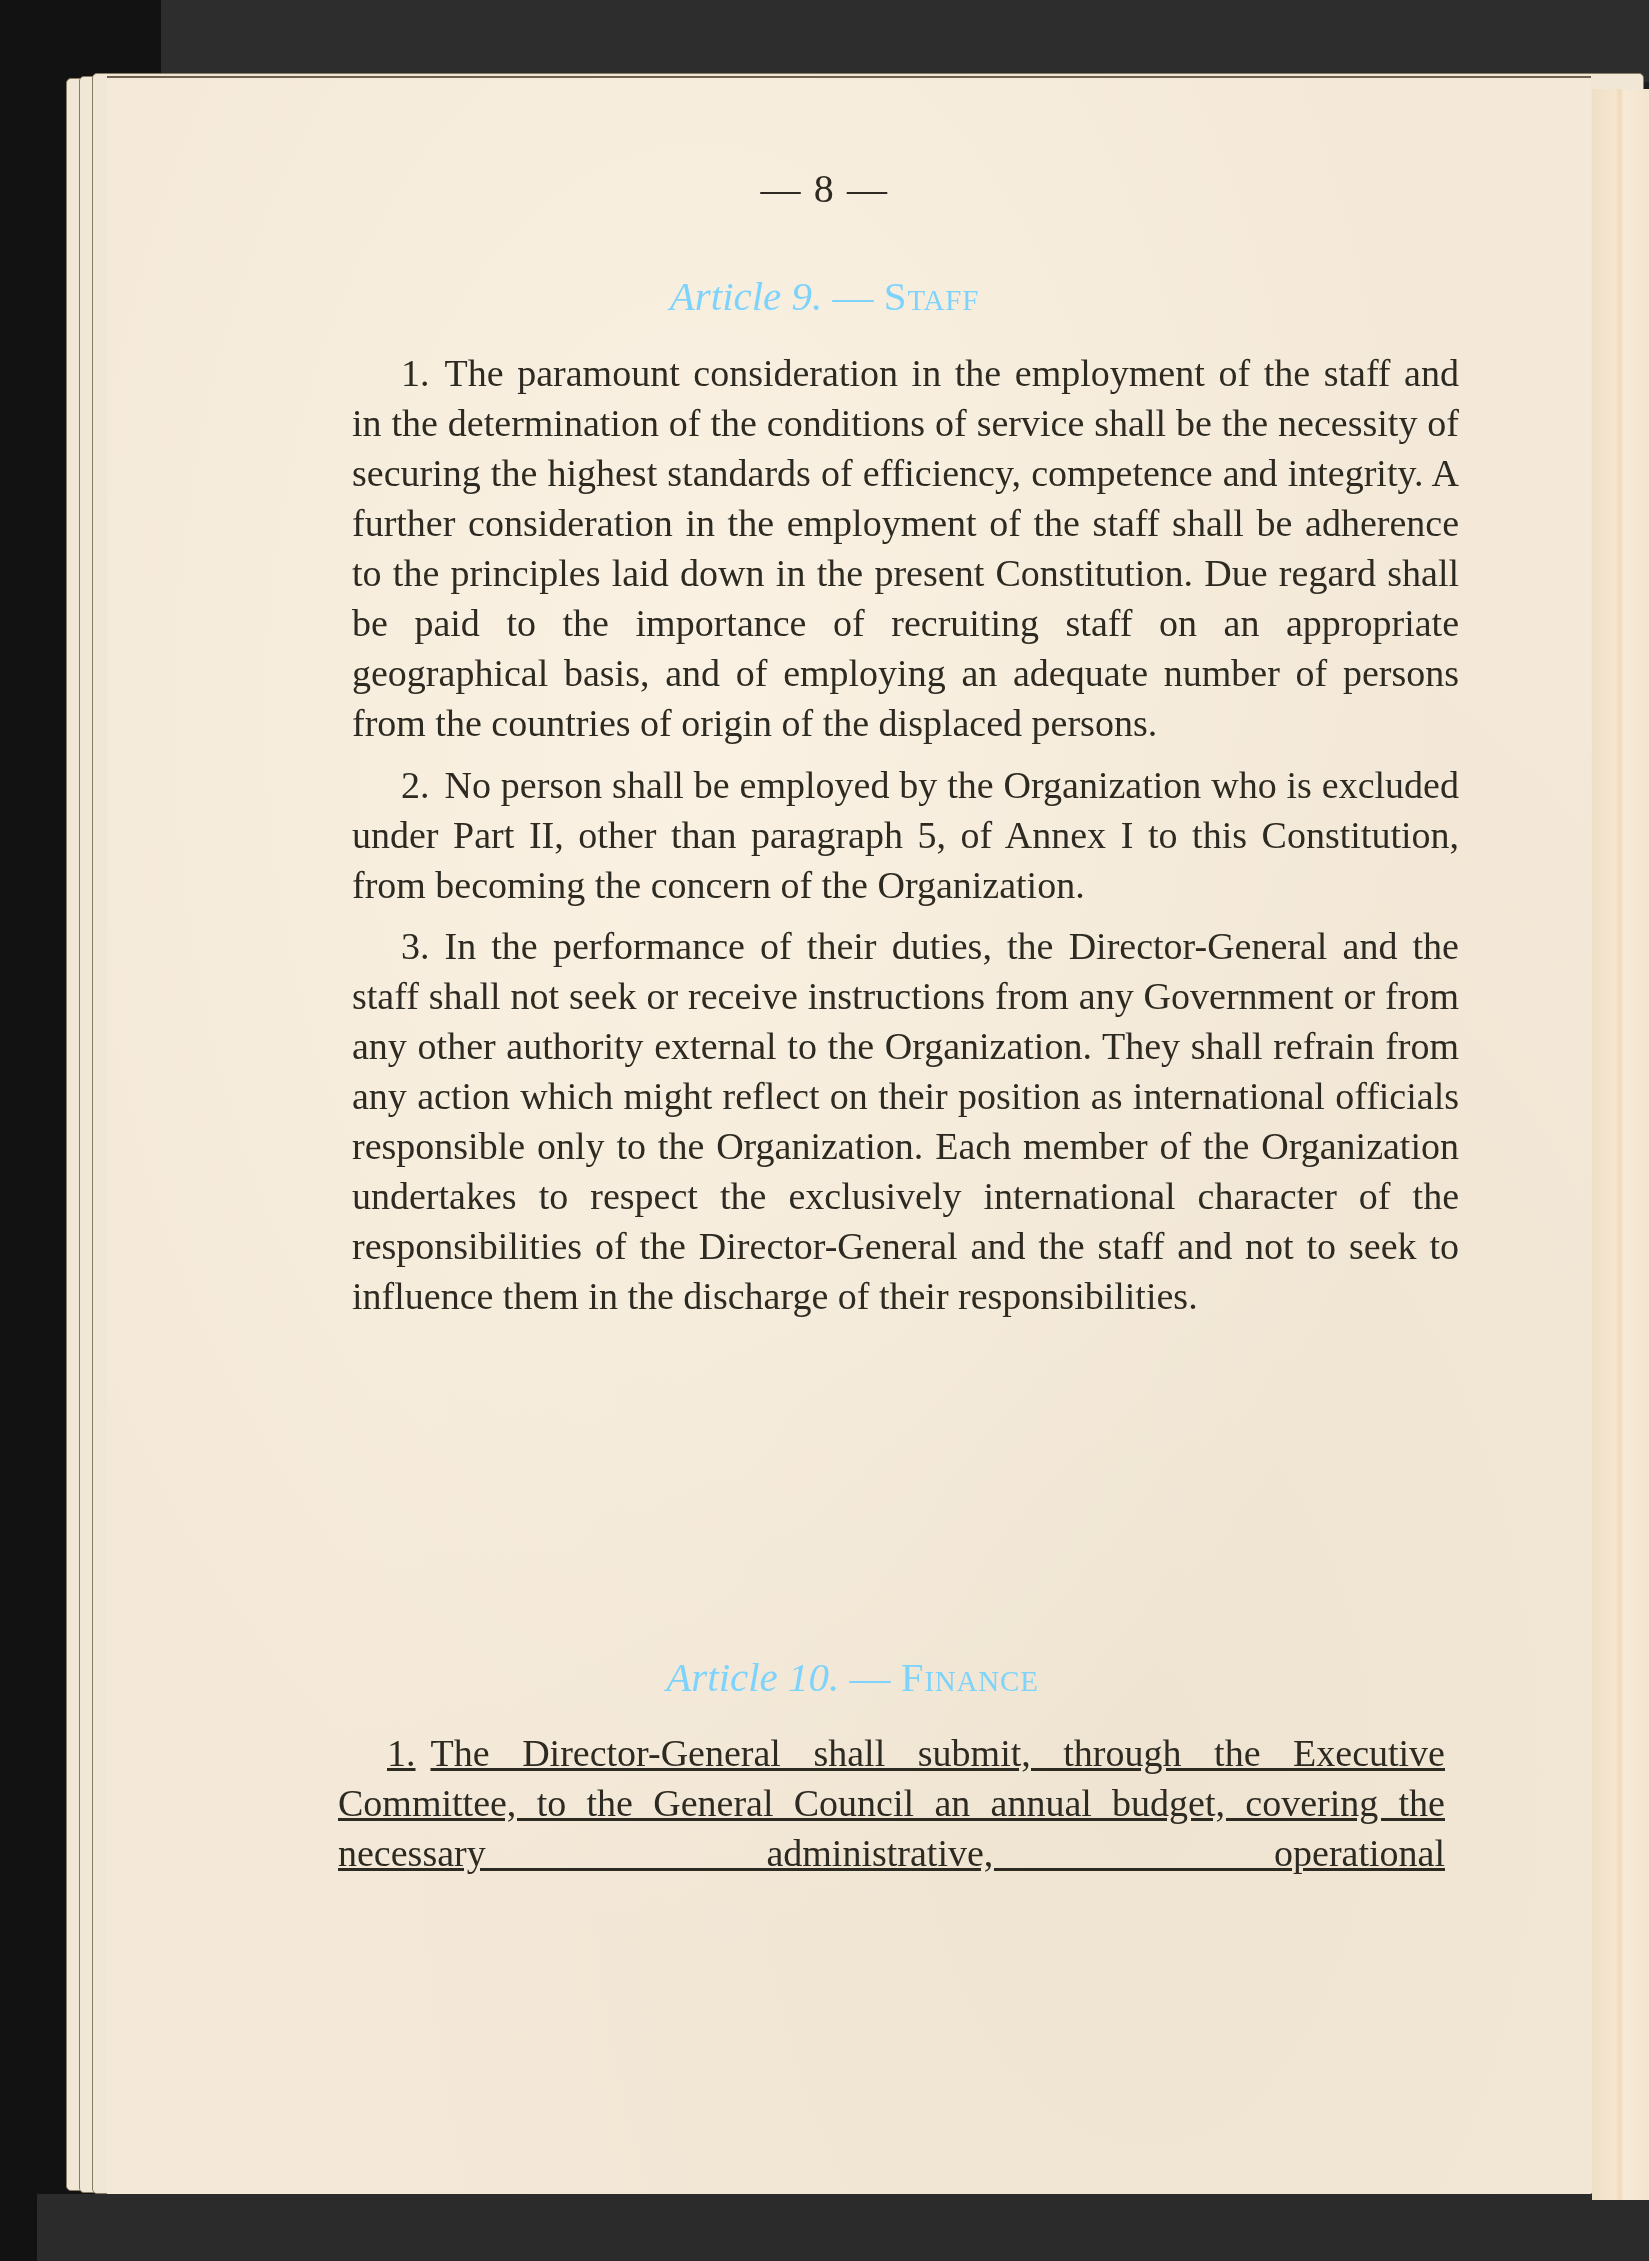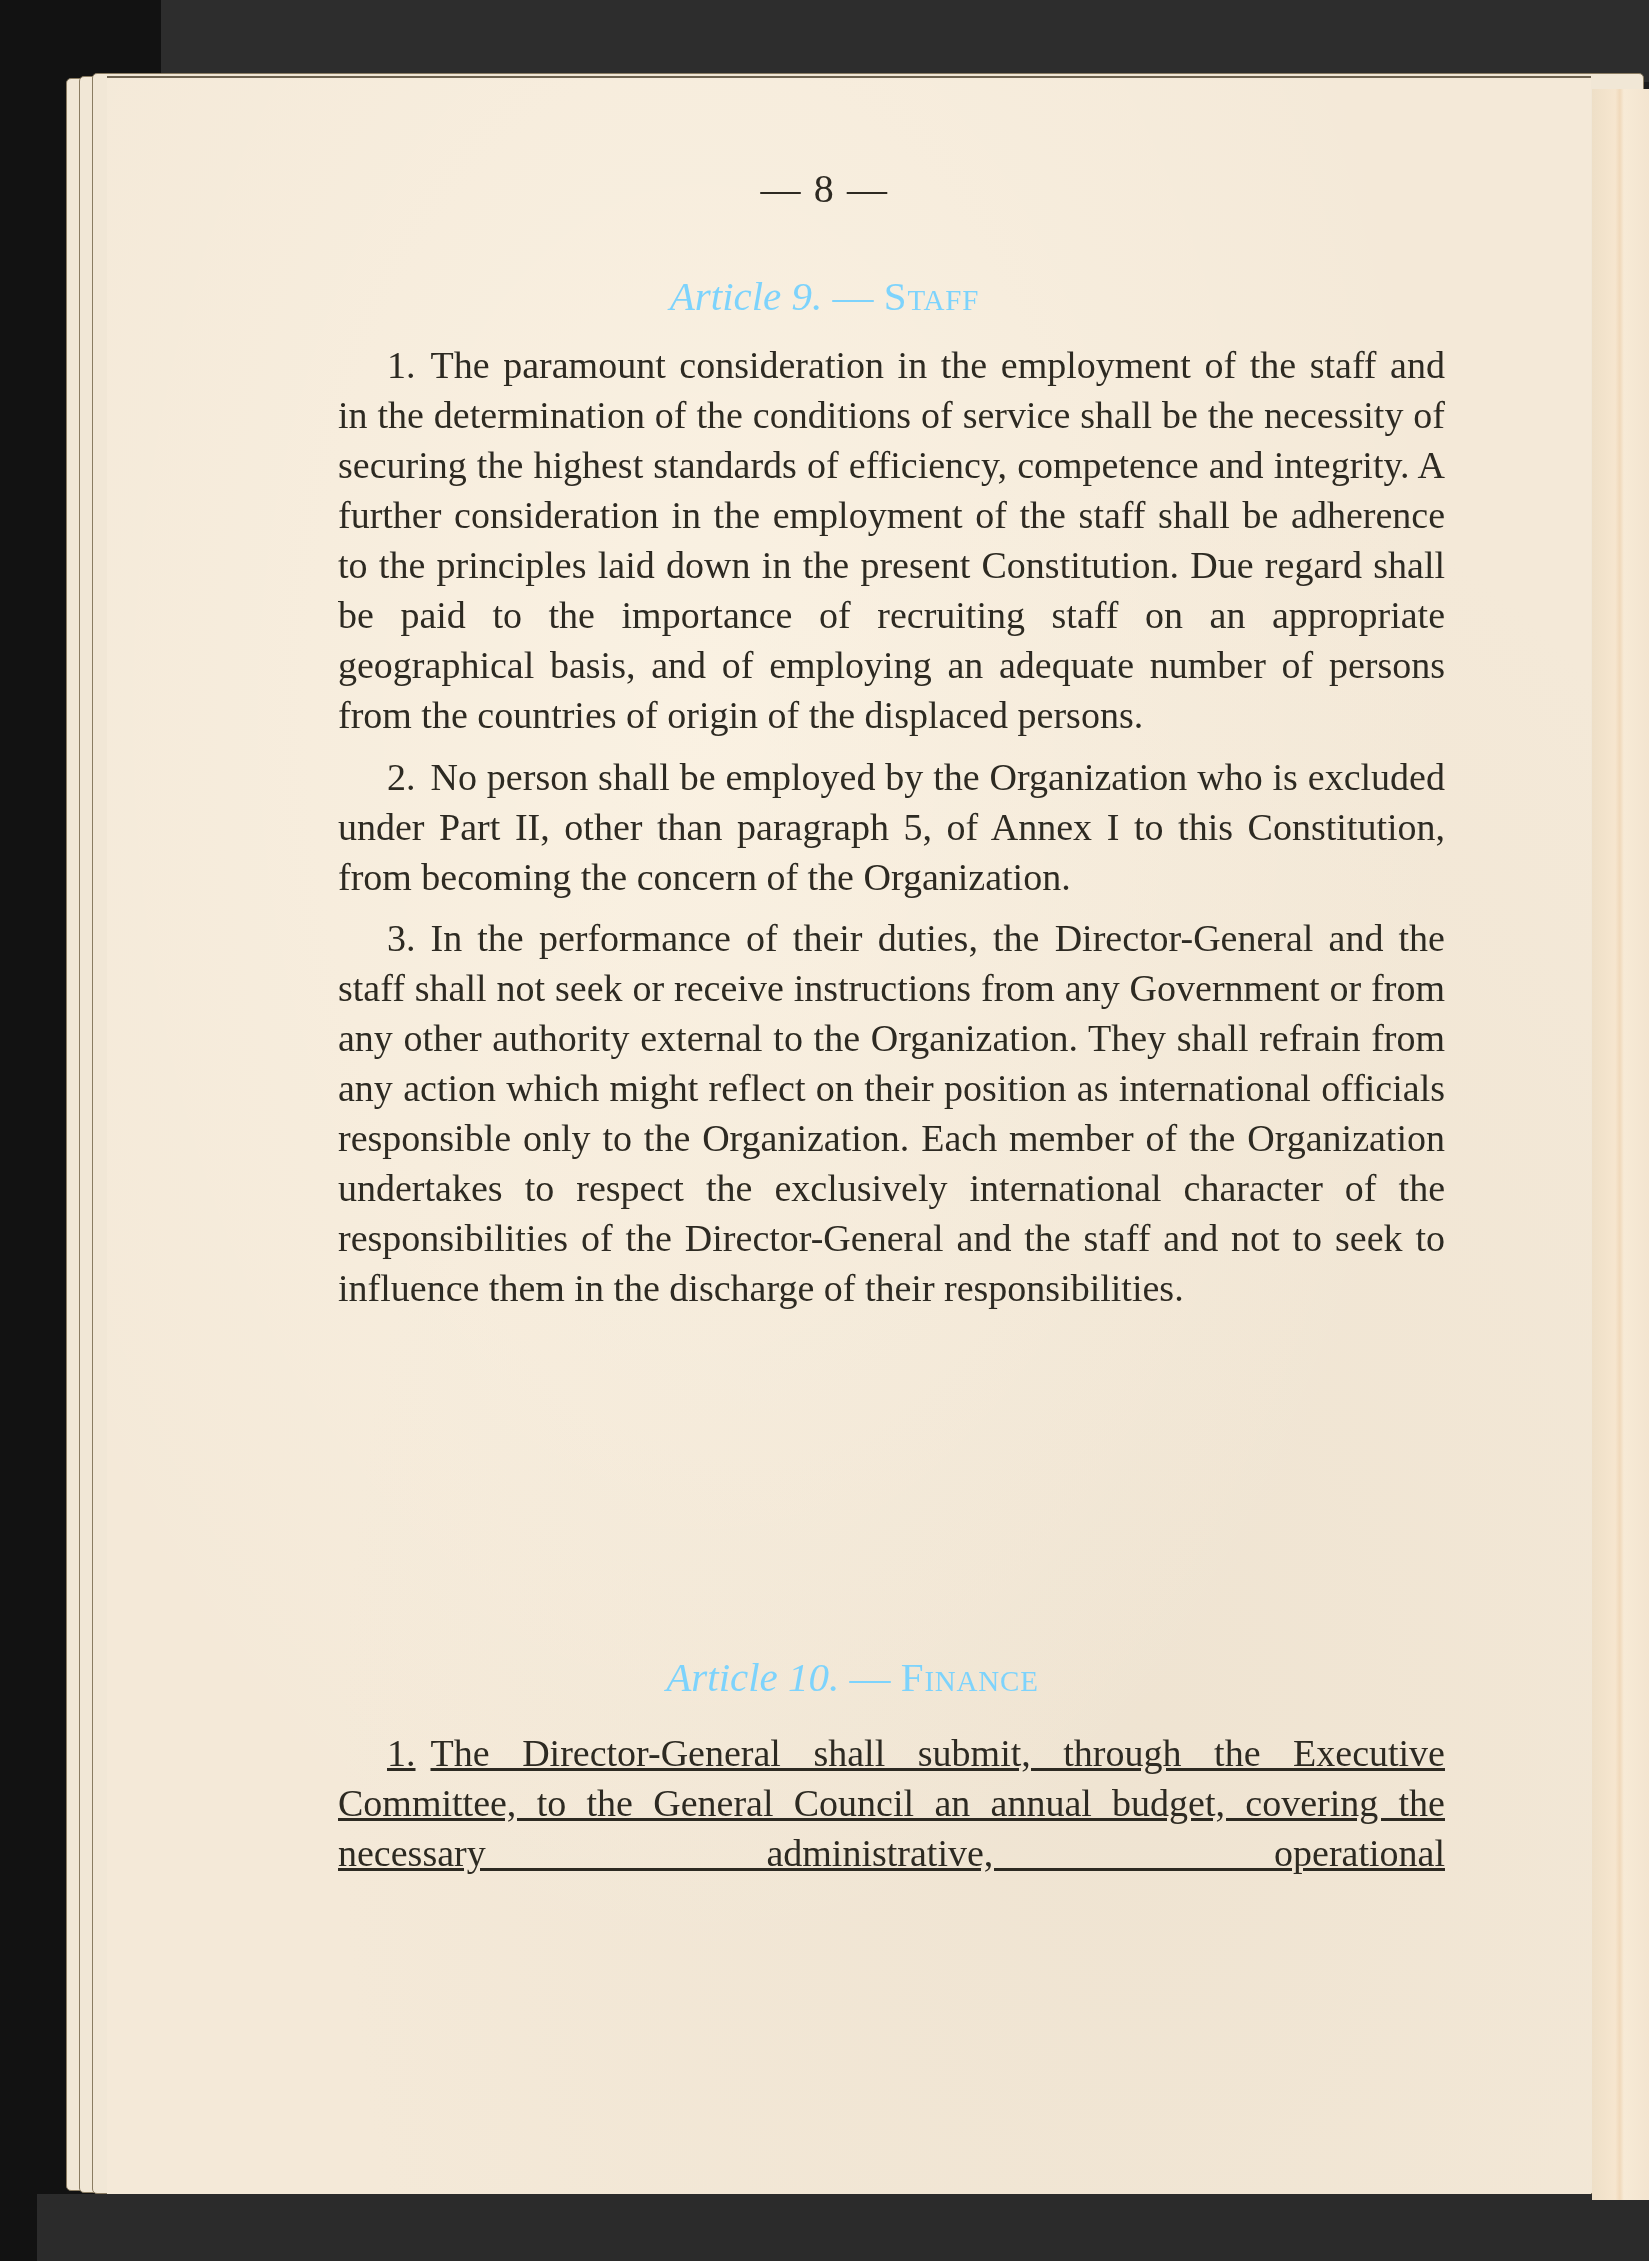--- a/index.html
+++ b/index.html
@@ -97,21 +97,21 @@
       letter-spacing: 0.8px;
     }
     .para {
       margin: 0 0 11.5px 0;
       text-indent: 49px;
     }
     .para .num {
       margin-right: 15px;
     }
     .h1 { top: 272px; }
-    .block-1 { top: 340px; }
+    .block-1 { top: 348px; margin-left: 14px; }
     .h2 { top: 1653px; margin-left: 28px; }
     .block-2 { top: 1728px; }
   </style>
 </head>
 <body>
 
 <div class="backdrop-left"></div>
 <div class="backdrop-top"></div>
 <div class="backdrop-bottom"></div>
 

